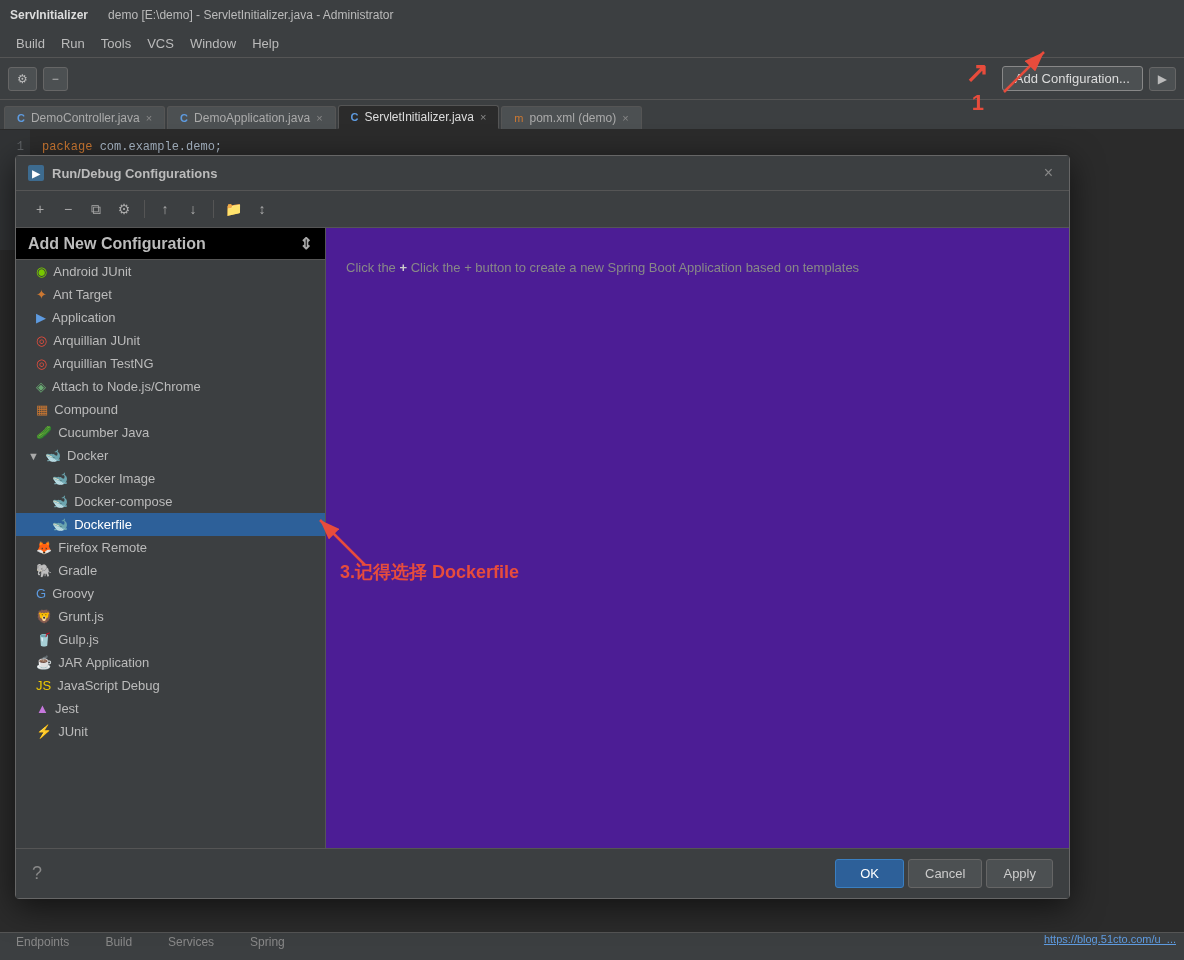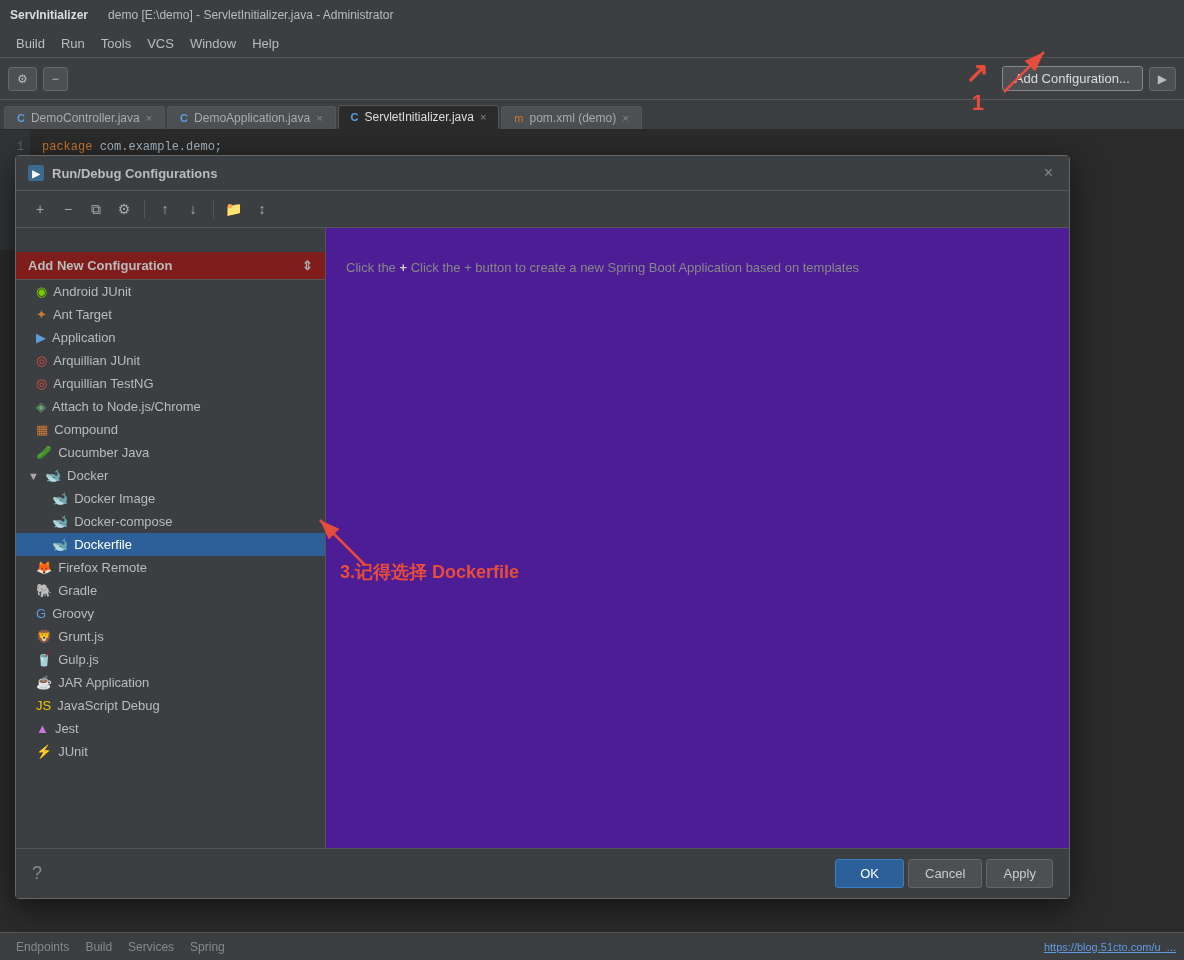--- a/index.html
+++ b/index.html
@@ -214,30 +214,29 @@
 
     
     .left-panel {
       width: 310px;
       background: #3c3f41;
       border-right: 1px solid #555;
       overflow-y: auto;
       flex-shrink: 0;
     }
     .left-panel-header {
-      background: #7f1d1d;
+      background: #000000;
       padding: 6px 12px;
       color: #bbbbbb;
-      font-size: 13px;
+      font-size: 16px;
       font-weight: bold;
       border-bottom: 1px solid #555;
       display: flex;
       align-items: center;
       justify-content: space-between;
-      margin-top: 24px;
     }
     .config-list-item {
       display: flex;
       align-items: center;
       padding: 4px 12px 4px 20px;
       color: #bbbbbb;
       cursor: pointer;
       font-size: 13px;
       gap: 6px;
     }
@@ -353,23 +352,23 @@
     
     .bottom-bar {
       position: absolute;
       bottom: 0;
       left: 0;
       right: 0;
       height: 28px;
       background: #3c3f41;
       border-top: 1px solid #555;
       display: flex;
-      align-items: center;
+      align-items: flex-start;
       padding: 0 8px;
-      gap: 0;
+      gap: 20px;
     }
     .bottom-tab {
       color: #888;
       font-size: 12px;
       padding: 2px 8px;
       cursor: pointer;
     }
     .bottom-url {
       margin-left: auto;
       color: #5e9be0;

